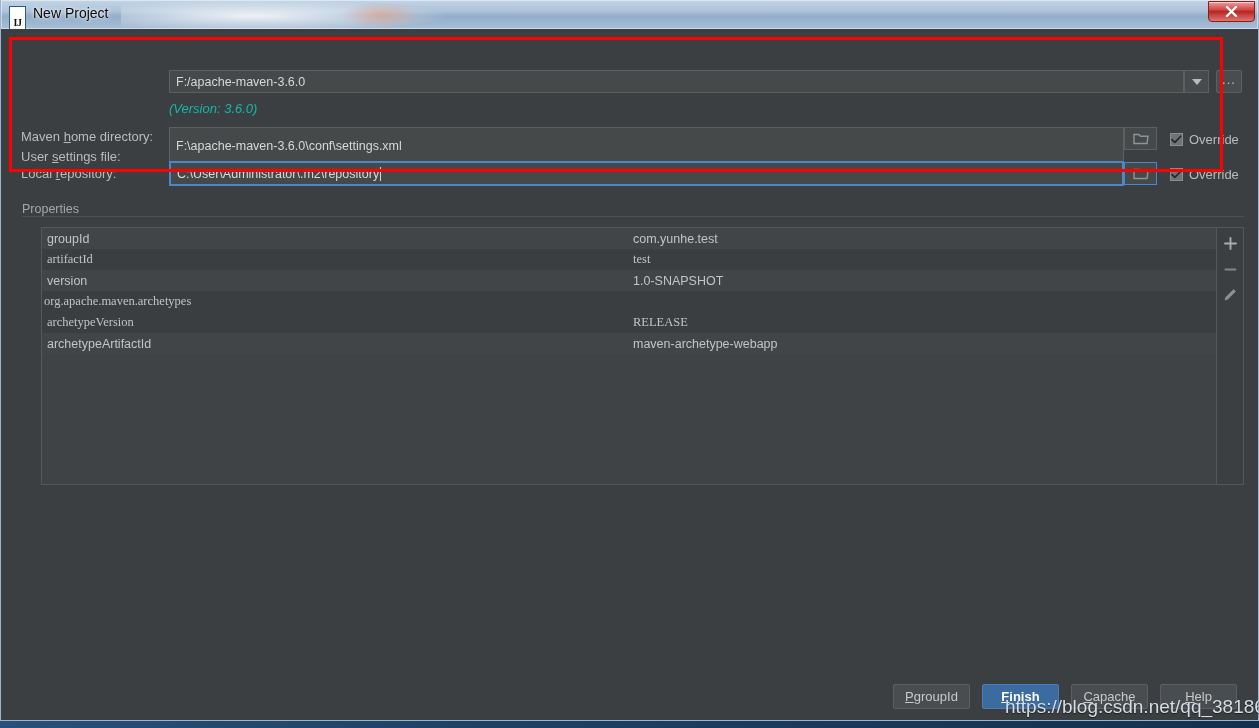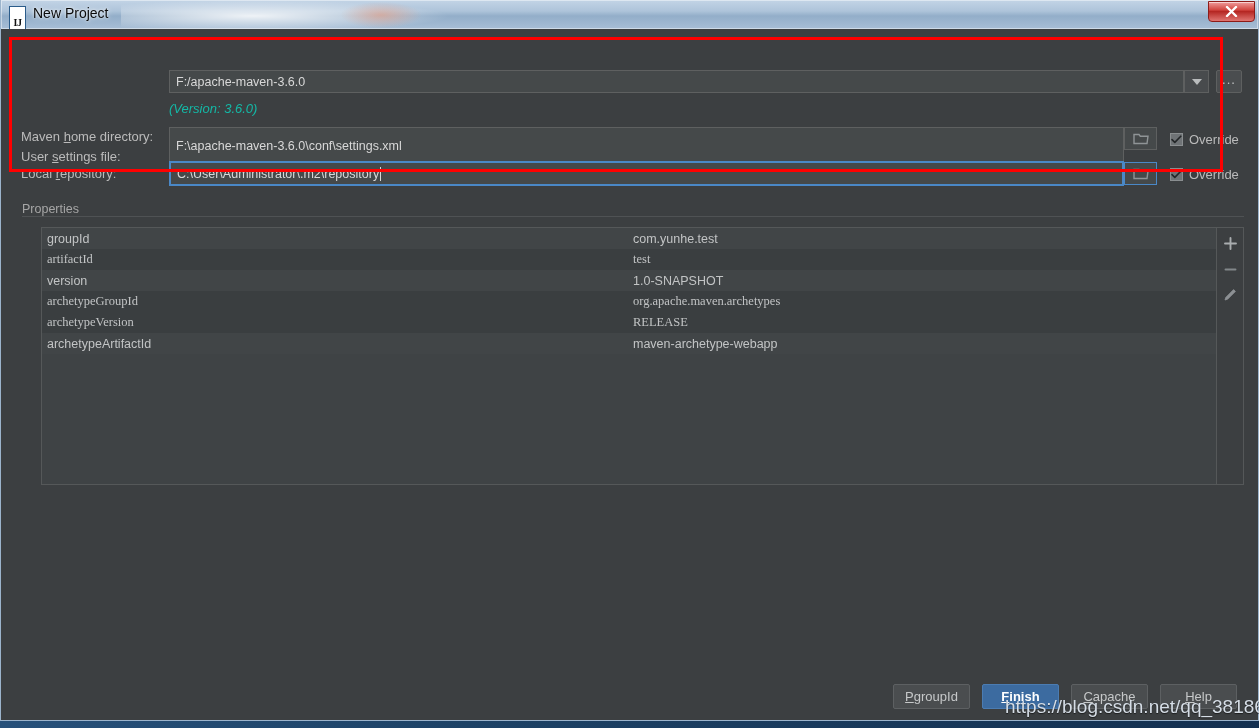--- a/index.html
+++ b/index.html
@@ -437,21 +437,20 @@
             </div>
             <div class="trow even">
               <div class="tcell-key">artifactId</div>
               <div class="tcell-val">test</div>
             </div>
             <div class="trow odd">
               <div class="tcell-key">version</div>
               <div class="tcell-val">1.0-SNAPSHOT</div>
             </div>
             <div class="trow even">
-              <div class="tcell-key">archetypeGroupId</div>
               <div class="tcell-val">org.apache.maven.archetypes</div>
             </div>
             <div class="trow even">
               <div class="tcell-key">archetypeVersion</div>
               <div class="tcell-val">RELEASE</div>
             </div>
             <div class="trow odd">
               <div class="tcell-key">archetypeArtifactId</div>
               <div class="tcell-val">maven-archetype-webapp</div>
             </div>

